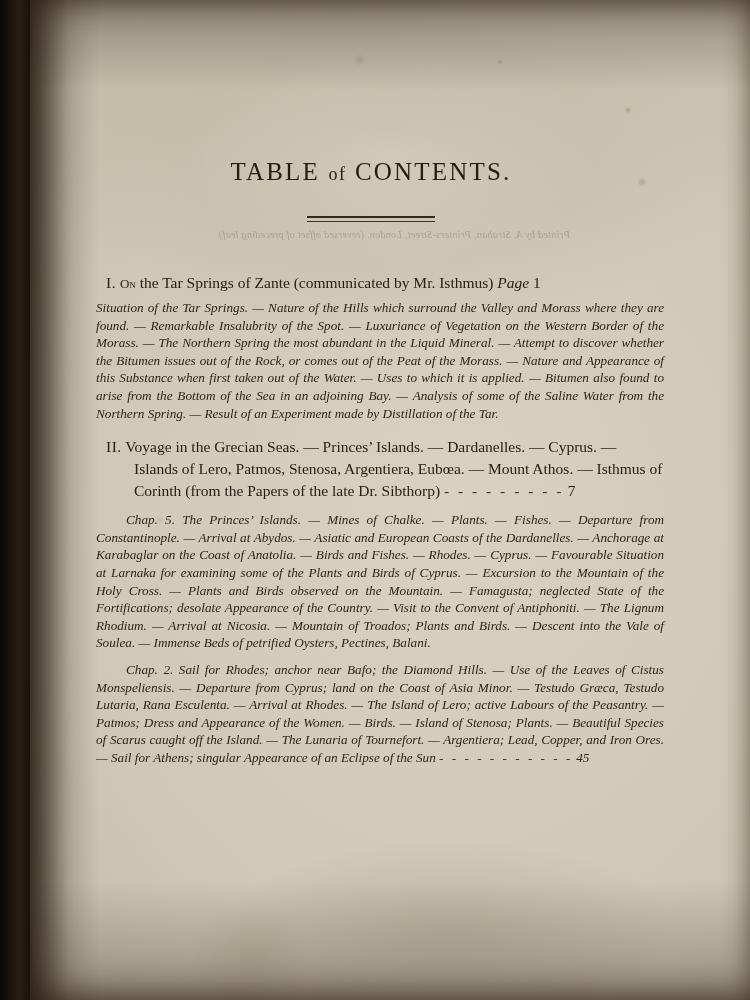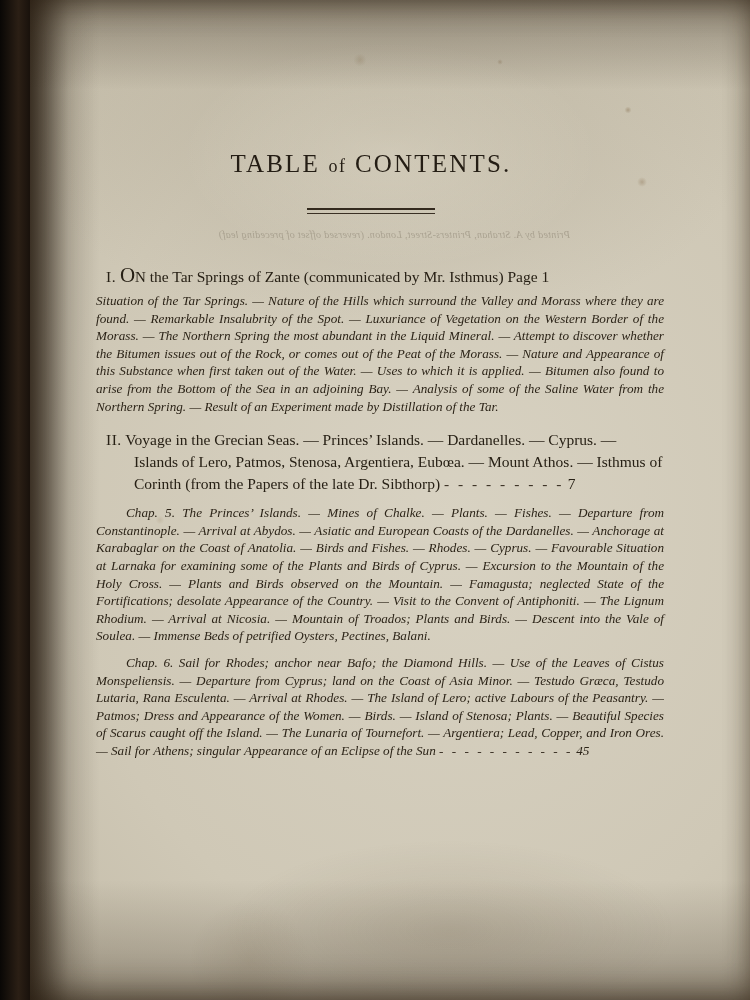--- a/index.html
+++ b/index.html
@@ -77,21 +77,21 @@
     transform: scaleX(-1);
     letter-spacing: 0.3px;
     pointer-events: none;
     font-style: italic;
   }
 
   
   .content {
     position: absolute;
     left: 78px;
-    top: 0;
+    top: 8px;
     width: 586px;
     height: 720px;
     color: #2a2218;
   }
 
   .doc-title {
     margin-top: 150px;
     text-align: center;
     font-size: 25px;
     letter-spacing: 2.2px;
@@ -114,22 +114,22 @@
 
   .entry-head {
     font-size: 15.5px;
     line-height: 22px;
     color: #272015;
     text-indent: -28px;
     padding-left: 28px;
     margin-left: 28px;
   }
   .entry-head .numeral { letter-spacing: 0.5px; }
-  .entry-head .smallcaps { font-variant: small-caps; font-size: 21px; margin-top: 17px; }
-  .entry-head .pagelabel { }
+  .entry-head .smallcaps { font-variant: small-caps; font-size: 13px; margin-top: 17px; }
+  .entry-head .pagelabel { font-style: italic; }
   .leader { letter-spacing: 2.5px; color: #3a3024; }
 
   .synopsis {
     font-style: italic;
     font-size: 13.2px;
     line-height: 17.6px;
     text-align: justify;
     color: #2c2418;
     margin: 4px 0 0 0;
     padding-left: 18px;
@@ -206,21 +206,21 @@
           <span class="leader">- - - - - - - - -</span>
           <span>7</span>
         </div>
 
         <div class="synopsis chap">
           <span style="padding-left:30px">Chap. 5.</span>
           <span>The Princes’ Islands. — Mines of Chalke. — Plants. — Fishes. — Departure from Constantinople. — Arrival at Abydos. — Asiatic and European Coasts of the Dardanelles. — Anchorage at Karabaglar on the Coast of Anatolia. — Birds and Fishes. — Rhodes. — Cyprus. — Favourable Situation at Larnaka for examining some of the Plants and Birds of Cyprus. — Excursion to the Mountain of the Holy Cross. — Plants and Birds observed on the Mountain. — Famagusta; neglected State of the Fortifications; desolate Appearance of the Country. — Visit to the Convent of Antiphoniti. — The Lignum Rhodium. — Arrival at Nicosia. — Mountain of Troados; Plants and Birds. — Descent into the Vale of Soulea. — Immense Beds of petrified Oysters, Pectines, Balani.</span>
         </div>
 
         <div class="synopsis chap">
-          <span style="padding-left:30px">Chap. 6.</span>
+          <span style="padding-left:30px">Chap. 2.</span>
           <span>Sail for Rhodes; anchor near Bafo; the Diamond Hills. — Use of the Leaves of Cistus Monspeliensis. — Departure from Cyprus; land on the Coast of Asia Minor. — Testudo Græca, Testudo Lutaria, Rana Esculenta. — Arrival at Rhodes. — The Island of Lero; active Labours of the Peasantry. — Patmos; Dress and Appearance of the Women. — Birds. — Island of Stenosa; Plants. — Beautiful Species of Scarus caught off the Island. — The Lunaria of Tournefort. — Argentiera; Lead, Copper, and Iron Ores. — Sail for Athens; singular Appearance of an Eclipse of the Sun</span>
           <span class="leader">- - - - - - - - - - -</span>
           <span>45</span>
         </div>
       </div>
 
     </div>
   </div>
 
   <div class="edge-shadow-left"></div>

